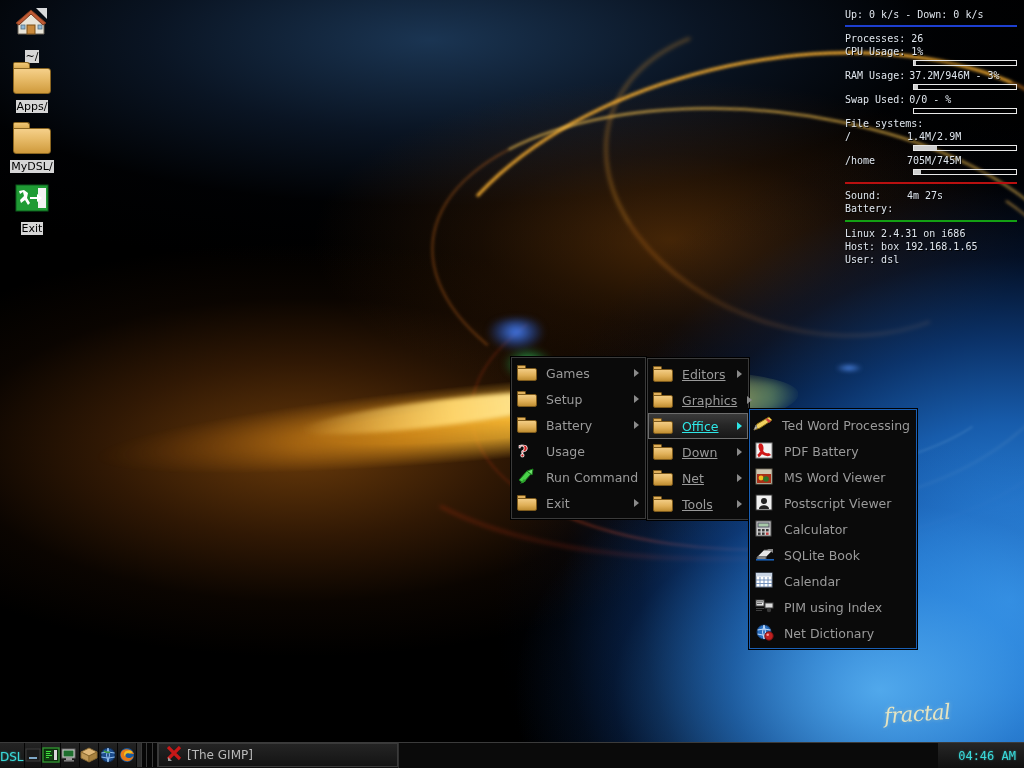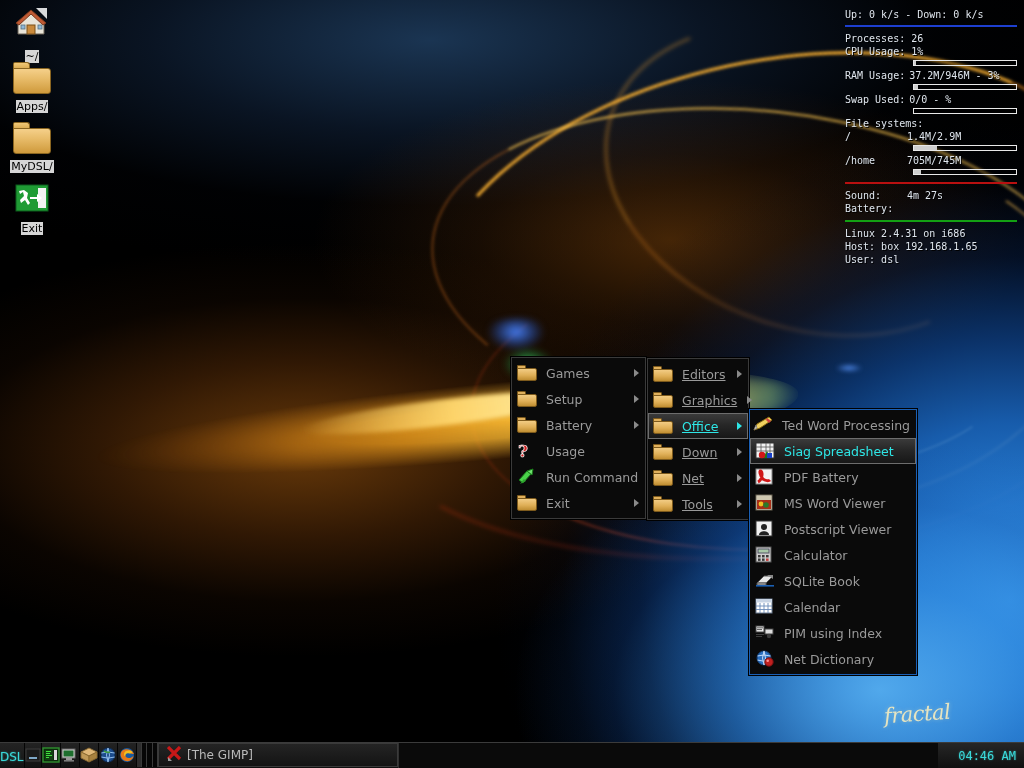--- a/index.html
+++ b/index.html
@@ -577,38 +577,20 @@
     <div class="mi">
       <span class="mi-icon">
         <svg width="20" height="16" viewBox="0 0 20 16">
           <polygon points="1,14 4,8 16,1 19,4 7,12" fill="#f0d060" stroke="#8a6a10" stroke-width="1"></polygon>
           <polygon points="1,14 4,12 3,9" fill="#e8e8e8" stroke="#777" stroke-width="0.8"></polygon>
           <polygon points="14,2 18,5 16,7 13,4" fill="#d04040"></polygon>
         </svg>
       </span>
       <span class="mi-label">Ted Word Processing</span>
     </div>
-    <div class="mi sel">
-      <span class="mi-icon">
-        <svg width="20" height="17" viewBox="0 0 20 17">
-          <rect x="1" y="1" width="18" height="15" fill="#f2f2f2" stroke="#333" stroke-width="1"></rect>
-          <g stroke="#555" stroke-width="0.8">
-            <line x1="1" y1="5" x2="19" y2="5"></line>
-              <line x1="1" y1="9" x2="19" y2="9"></line>
-            <line x1="6" y1="1" x2="6" y2="16"></line>
-              <line x1="11" y1="1" x2="11" y2="16"></line>
-              <line x1="15" y1="1" x2="15" y2="16"></line>
-          </g>
-          <polygon points="8,16 12,9 16,16" fill="#1a7a1a"></polygon>
-          <circle cx="7" cy="13" r="3.2" fill="#d01818"></circle>
-          <rect x="12" y="11" width="5" height="5" fill="#1840c8"></rect>
-        </svg>
-      </span>
-      <span class="mi-label">Siag Spreadsheet</span>
-    </div>
     <div class="mi">
       <span class="mi-icon">
         <svg width="18" height="17" viewBox="0 0 18 17">
           <rect x="1" y="1" width="16" height="15" fill="#f4f4f4" stroke="#888" stroke-width="1"></rect>
           <path d="M3 14 C7 12 8 5 6 3 C4 2 5 8 8 11 C10 13 14 13 15 12" fill="none" stroke="#d01818" stroke-width="3"></path>
         </svg>
       </span>
       <span class="mi-label">PDF Battery</span>
     </div>
     <div class="mi">

